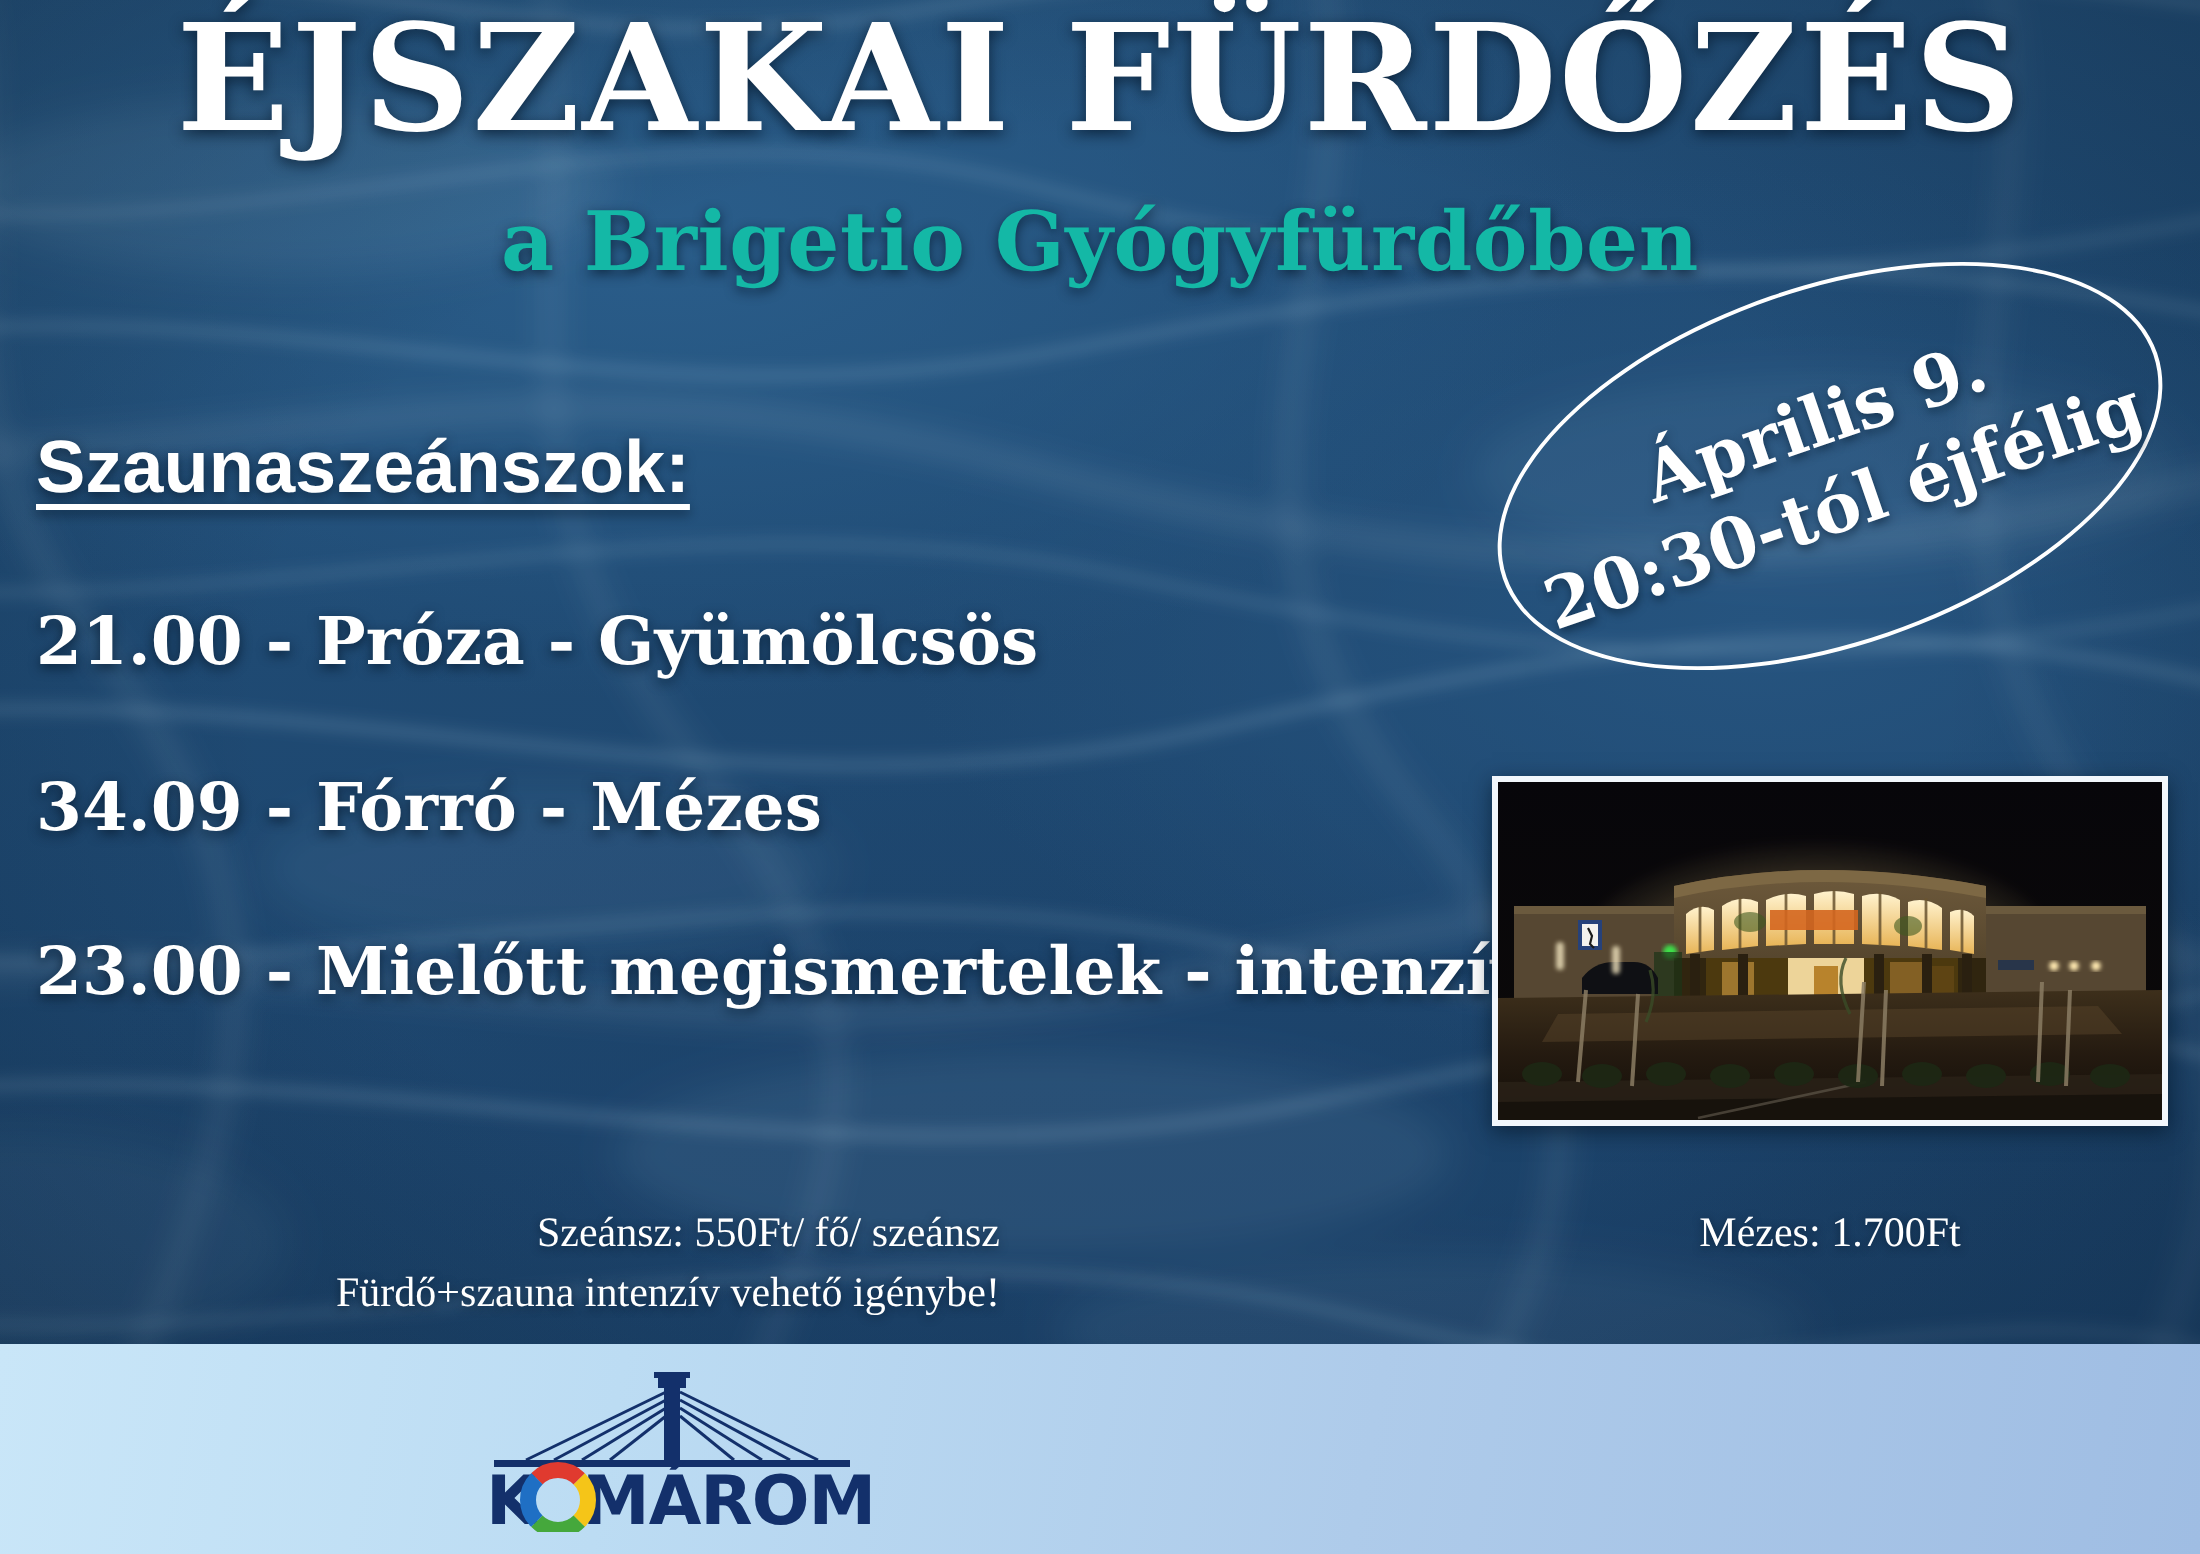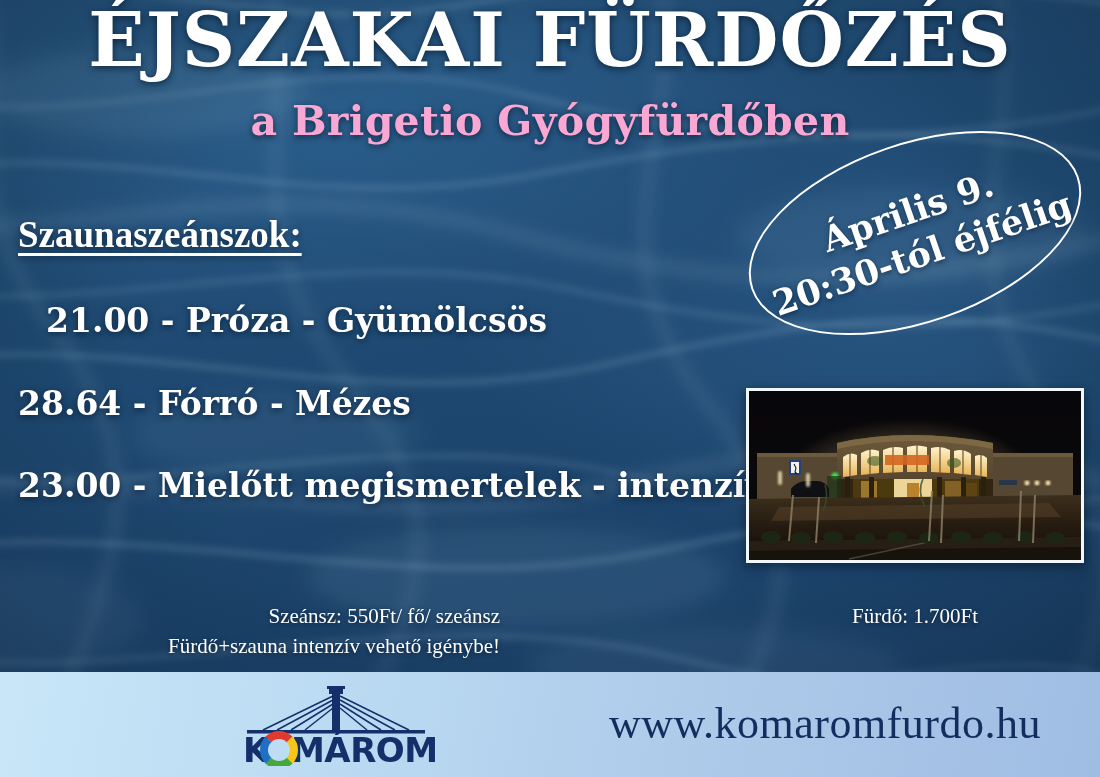--- a/index.html
+++ b/index.html
@@ -61,21 +61,21 @@
     letter-spacing: 1px;
     font-family: "DejaVu Serif", "Liberation Serif", serif;
     text-shadow: 0 2px 7px rgba(4,22,40,.75);
   }
   .subtitle {
     position: absolute;
     top: 97px;
     left: 0;
     width: 100%;
     text-align: center;
-    color: #f9a8d4;
+    color: #14b8a6;
     font-size: 41px;
     font-weight: 700;
     letter-spacing: .3px;
     font-family: "DejaVu Serif", "Liberation Serif", serif;
     text-shadow: 0 2px 6px rgba(4,22,40,.7);
   }
 
   
   .date-oval {
     position: absolute;
@@ -103,37 +103,37 @@
   }
 
   
   .sauna-heading {
     position: absolute;
     left: 18px;
     top: 213px;
     color: #ffffff;
     font-size: 37px;
     font-weight: 700;
-    font-family: Liberation Serif, serif;
+    font-family: Liberation Sans, sans-serif;
     text-decoration: underline;
     text-underline-offset: 6px;
     text-decoration-thickness: 3px;
     text-shadow: 0 2px 6px rgba(4,22,40,.7);
   }
   .session {
     position: absolute;
     left: 18px;
     color: #ffffff;
     font-size: 33px;
     font-weight: 700;
     white-space: nowrap;
     font-family: "DejaVu Serif", "Liberation Serif", serif;
     text-shadow: 0 2px 6px rgba(4,22,40,.7);
   }
-  .session-0 { top: 301px; margin-left: 28px; }
+  .session-0 { top: 301px; }
   .session-1 { top: 384px; }
   .session-2 { top: 466px; }
 
   
   .price-col {
     position: absolute;
     color: #ffffff;
     font-size: 21px;
     line-height: 1.45;
     font-family: "Liberation Serif", "DejaVu Serif", serif;
@@ -252,29 +252,29 @@
   <div class="title">ÉJSZAKAI FÜRDŐZÉS</div>
   <div class="subtitle">a Brigetio Gyógyfürdőben</div>
 
   <div class="date-oval">
     <div class="line">Április 9.</div>
     <div class="line">20:30-tól éjfélig</div>
   </div>
 
   <div class="sauna-heading">Szaunaszeánszok:</div>
   <div class="session session-0">21.00 - Próza - Gyümölcsös</div>
-  <div class="session session-1">28.64 - Fórró - Mézes</div>
+  <div class="session session-1">34.09 - Fórró - Mézes</div>
   <div class="session session-2">23.00 - Mielőtt megismertelek - intenzív</div>
 
   <div class="price-col price-left">
     <div>Szeánsz: 550Ft/ fő/ szeánsz</div>
     <div>Fürdő+szauna intenzív vehető igénybe!</div>
   </div>
   <div class="price-col price-right">
-    <div>Fürdő: 1.700Ft</div>
+    <div>Mézes: 1.700Ft</div>
   </div>
 
   <div class="photo-frame">
     <svg viewBox="0 0 332 169" preserveAspectRatio="none">
       <defs>
         <linearGradient id="skyG" x1="0" y1="0" x2="0" y2="1">
           <stop offset="0" stop-color="#07060a"></stop>
           <stop offset="1" stop-color="#0c0a09"></stop>
         </linearGradient>
         <linearGradient id="wallG" x1="0" y1="0" x2="0" y2="1">
@@ -436,15 +436,14 @@
 
       <g transform="translate(46,68)">
         <circle r="15" fill="none" stroke="#e03a2f" stroke-width="8" stroke-dasharray="23.6 70.7" transform="rotate(-135)"></circle>
         <circle r="15" fill="none" stroke="#f5c518" stroke-width="8" stroke-dasharray="23.6 70.7" transform="rotate(-45)"></circle>
         <circle r="15" fill="none" stroke="#45a83c" stroke-width="8" stroke-dasharray="23.6 70.7" transform="rotate(45)"></circle>
         <circle r="15" fill="none" stroke="#1f6fc4" stroke-width="8" stroke-dasharray="23.6 70.7" transform="rotate(135)"></circle>
       </g>
     </svg>
   </div>
 
-  <div class="website">www.komaromfurdo.hu</div>
 
 </div>
 
 </body></html>

